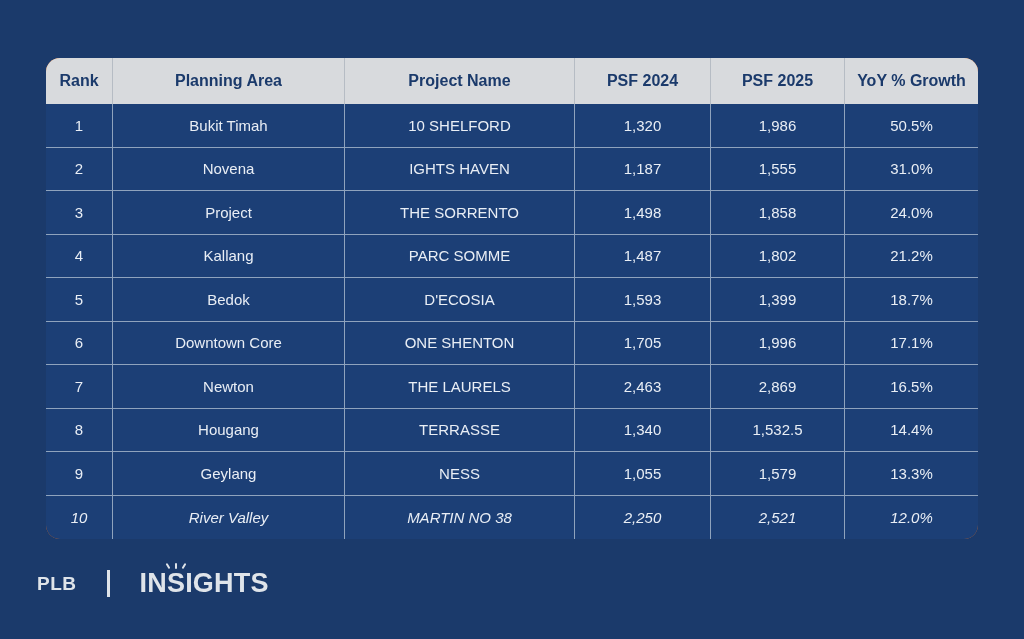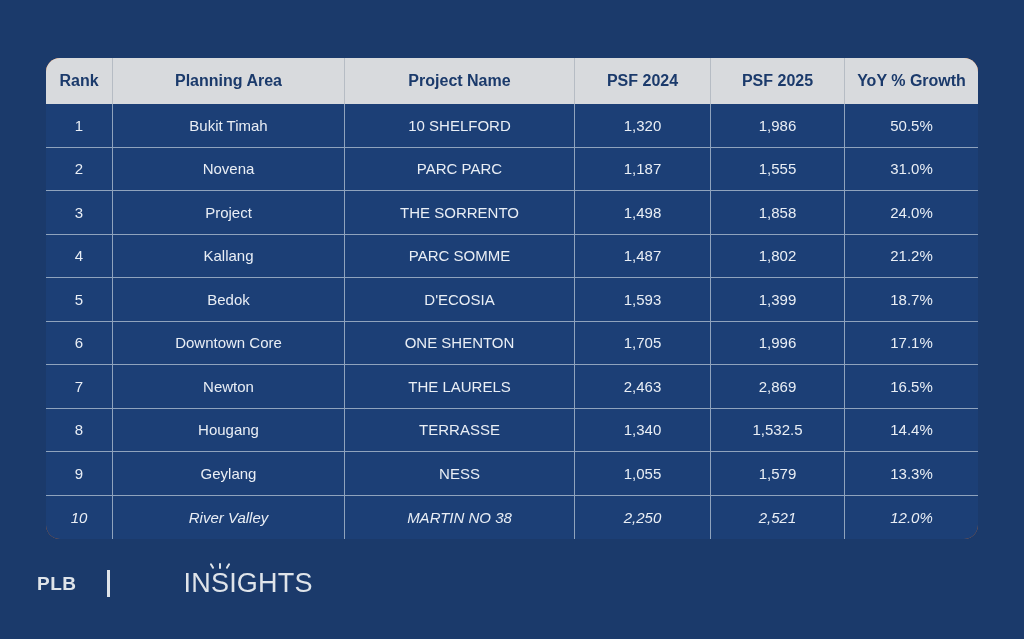--- a/index.html
+++ b/index.html
@@ -104,22 +104,22 @@
     color:#dfe4ea;
     user-select:none;
   }
   #footer-brand .plb{
     font-size:19px; font-weight:700; letter-spacing:.5px;
   }
   #footer-brand .divider{
     width:3px; height:27px; background:#dfe4ea;
   }
   #footer-brand .insights{
-    font-size:27px; font-weight:400; letter-spacing:.2px;
-    display:flex; align-items:flex-start;margin-left:44px;
+    font-size:27px; font-weight:700; letter-spacing:.2px;
+    display:flex; align-items:flex-start;
   }
   #footer-brand .bulb{
     position:relative;
     display:inline-block;
   }
   #footer-brand .bulb .rays{
     position:absolute; left:50%; top:-9px;
     transform:translateX(-50%);
     width:20px; height:10px;
   }
@@ -167,21 +167,21 @@
         <td>1</td>
         <td>Bukit Timah</td>
         <td>10 SHELFORD</td>
         <td>1,320</td>
         <td>1,986</td>
         <td>50.5%</td>
       </tr>
       <tr>
         <td>2</td>
         <td>Novena</td>
-        <td>PARC PARC</td>
+        <td>IGHTS HAVEN</td>
         <td>1,187</td>
         <td>1,555</td>
         <td>31.0%</td>
       </tr>
       <tr>
         <td>3</td>
         <td>Project</td>
         <td>THE SORRENTO</td>
         <td>1,498</td>
         <td>1,858</td>

